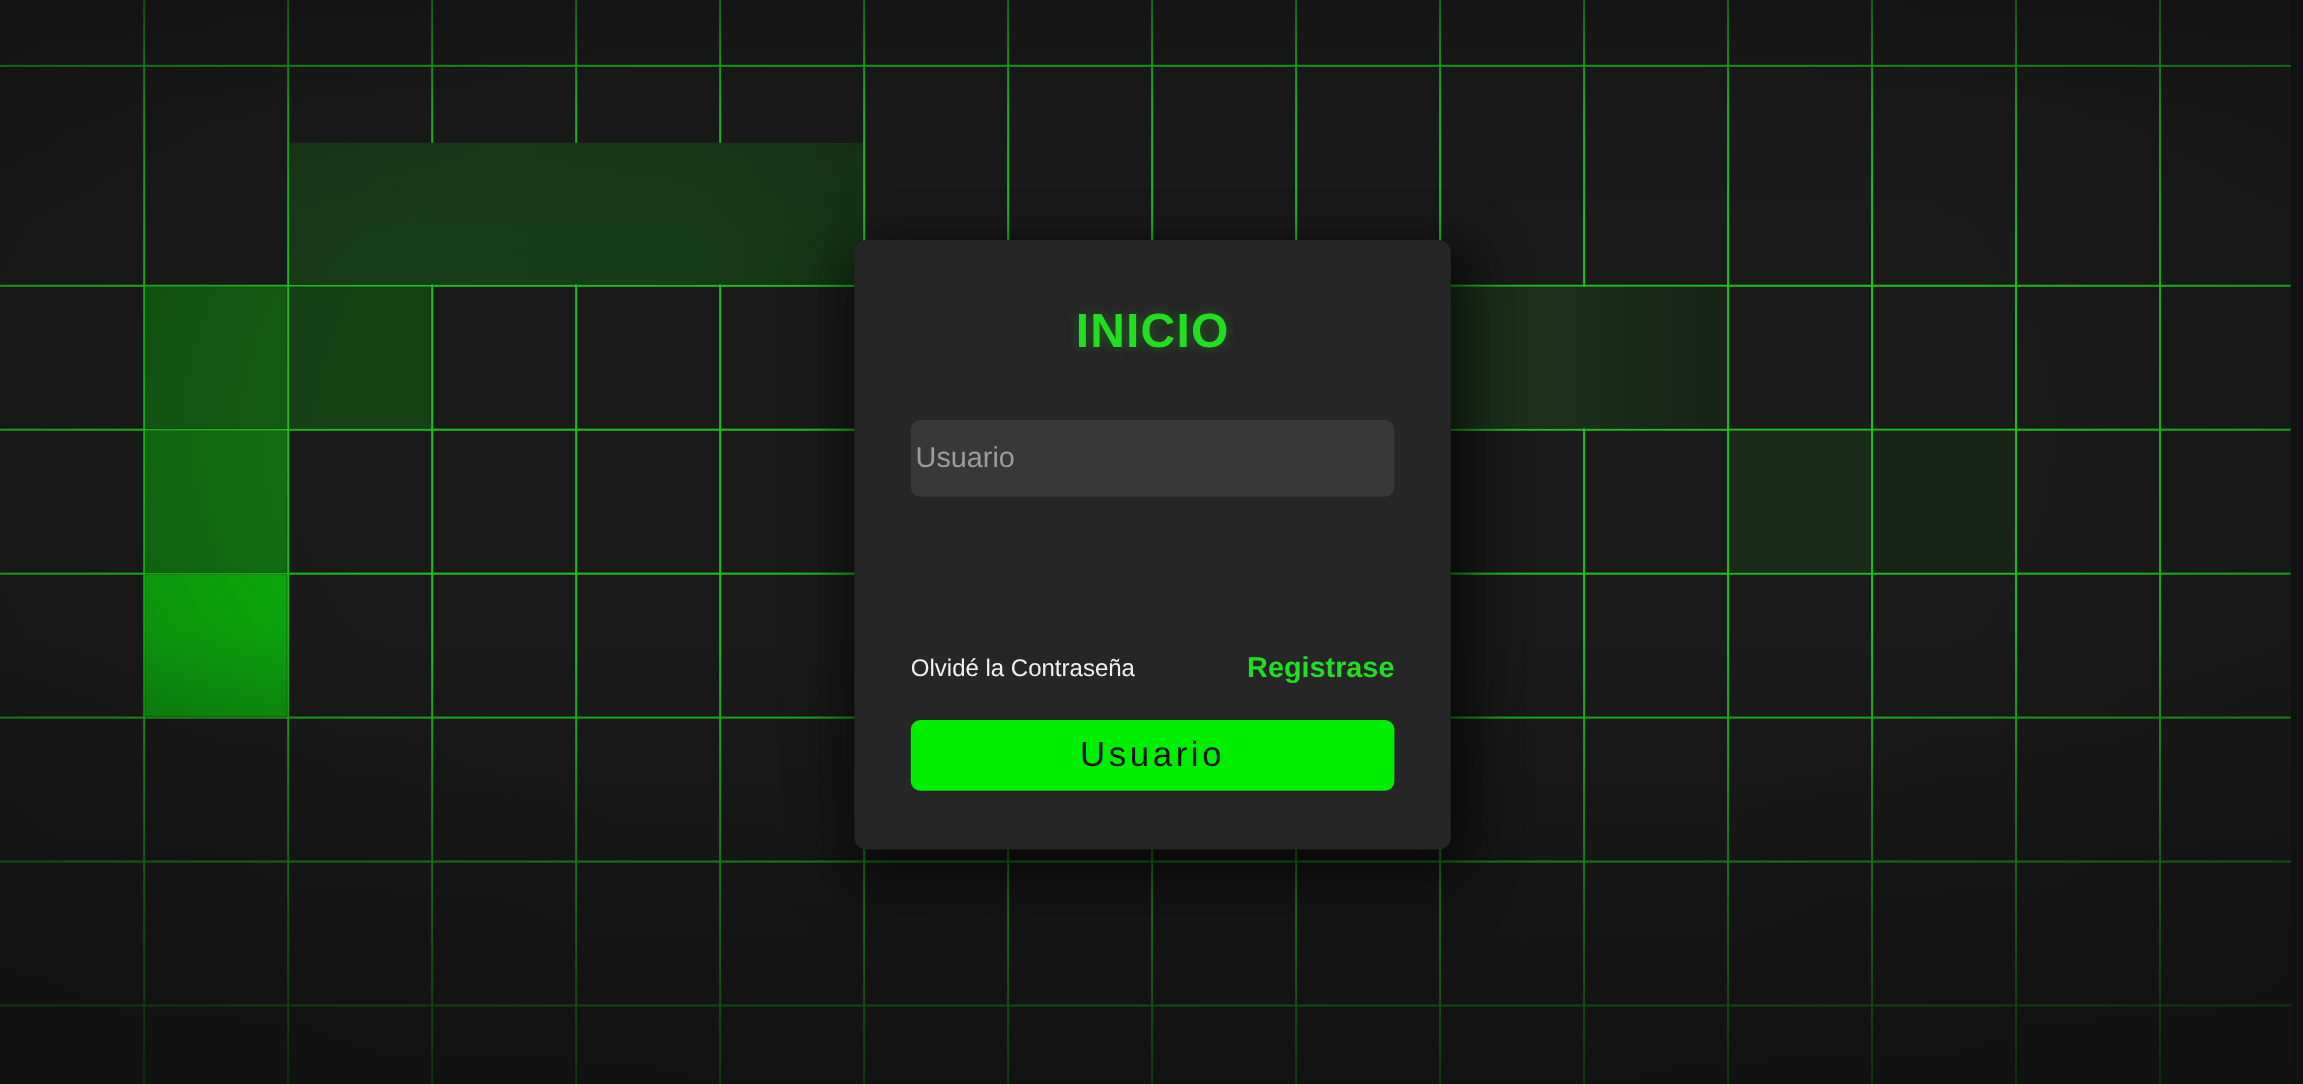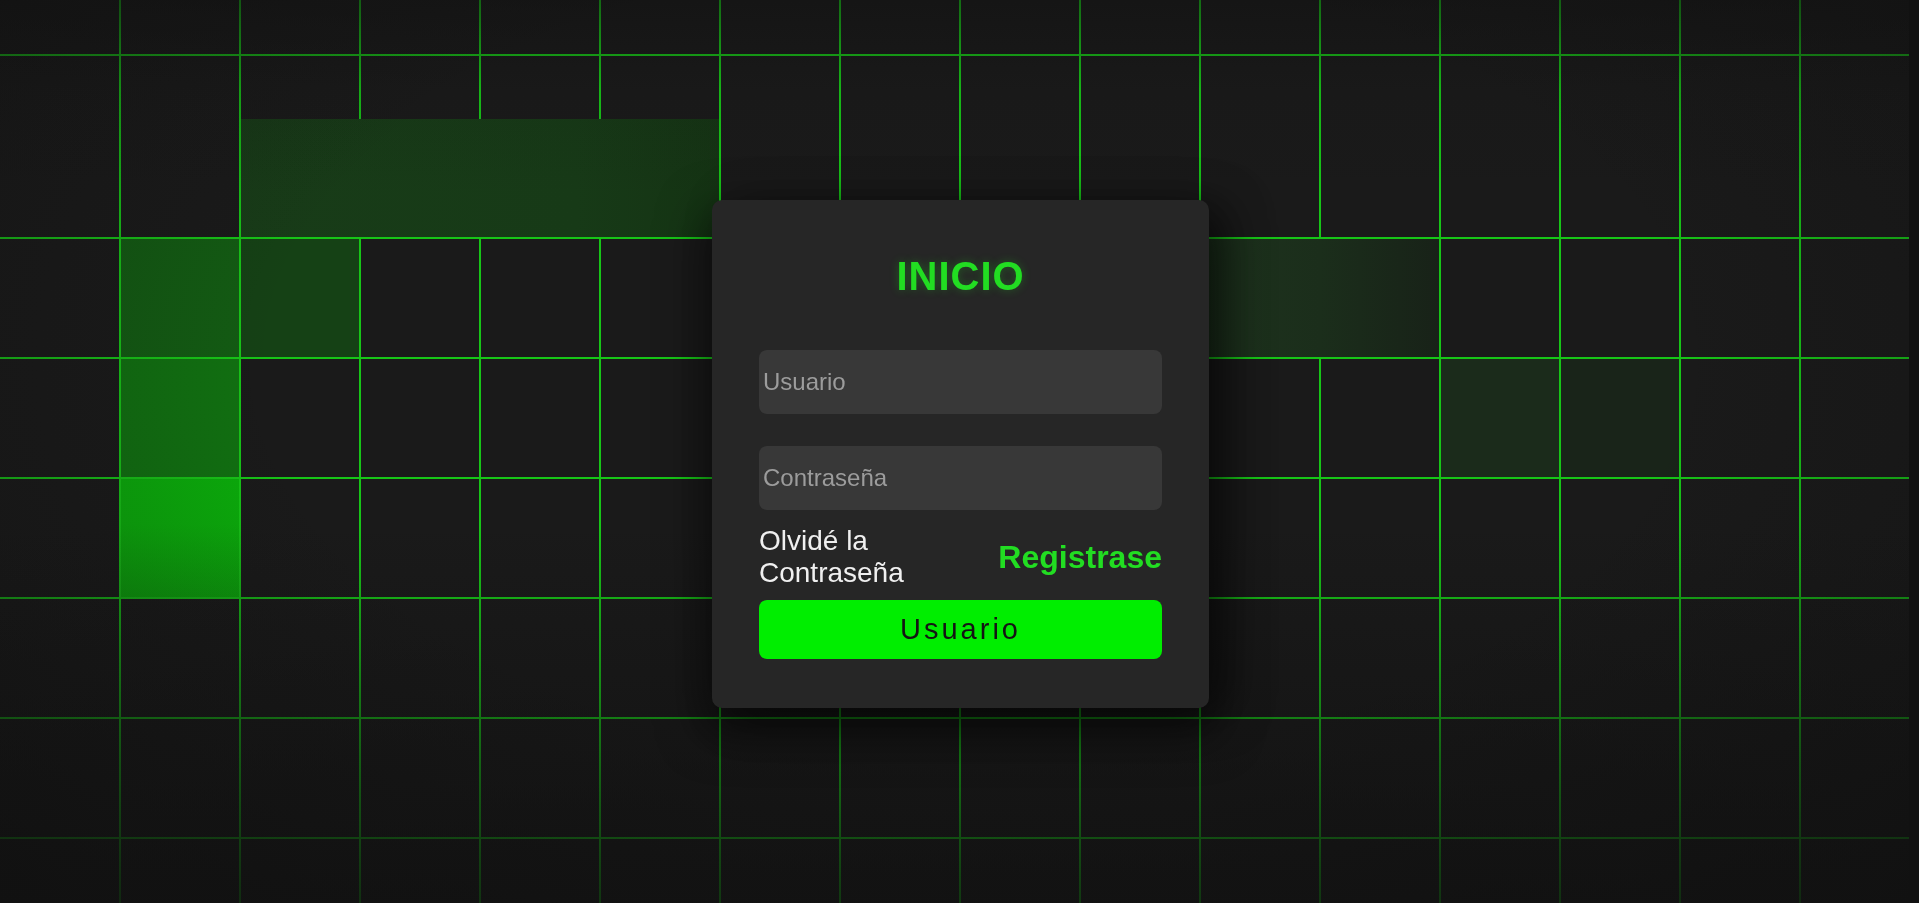--- a/index.html
+++ b/index.html
@@ -95,27 +95,27 @@
     position: absolute;
     left: 47px;
     top: 343px;
     width: 403px;
     height: 28px;
     display: flex;
     justify-content: space-between;
     align-items: center;
   }
   .forgot {
-    font-size: 28px;
+    font-size: 20px;
     color: var(--text-light, #f0f0f0);
     text-decoration: none;
     cursor: pointer;
   }
   .register {
-    font-size: 32px;
+    font-size: 24px;
     font-weight: 700;
     color: var(--accent-green, #22dd22);
     text-decoration: none;
     cursor: pointer;
   }
 
   .submit-btn {
     position: absolute;
     left: 47px;
     top: 400px;
@@ -148,21 +148,20 @@
       <div class="cell" style="left: 1561px; top: 359px; width: 118px; height: 118px; background: rgb(25, 36, 25);"></div>
     </div>
   <div class="dim-overlay"></div>
 
   <div class="card">
 
     <div class="card-title">INICIO</div>
 
     <input class="field field-user" type="text" placeholder="Usuario" style="">
 
-    <input class="field field-pass" type="password" placeholder="Contraseña" style="">
 
     <div class="links-row">
       <a class="forgot">Olvidé la Contraseña</a>
       <a class="register">Registrase</a>
     </div>
 
     <button class="submit-btn">Usuario</button>
   </div>
 
 </div>

